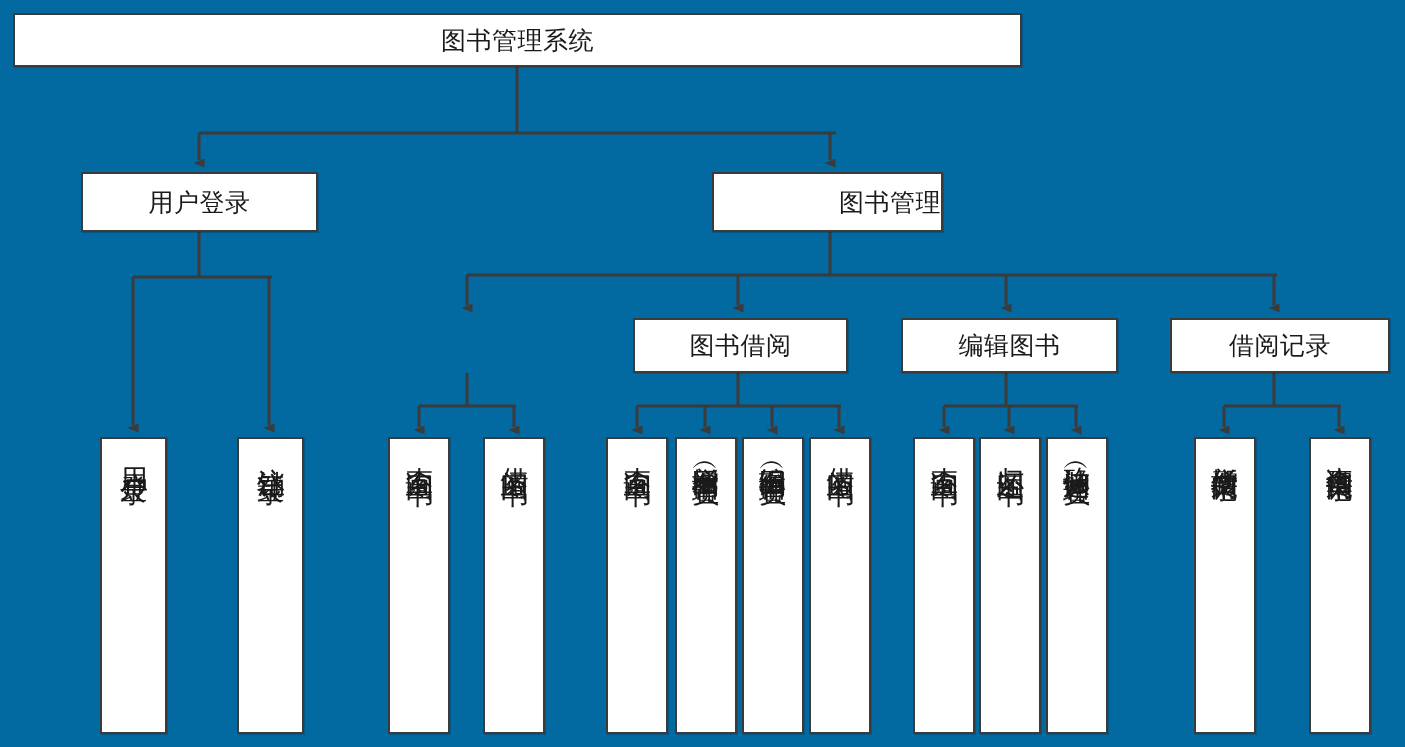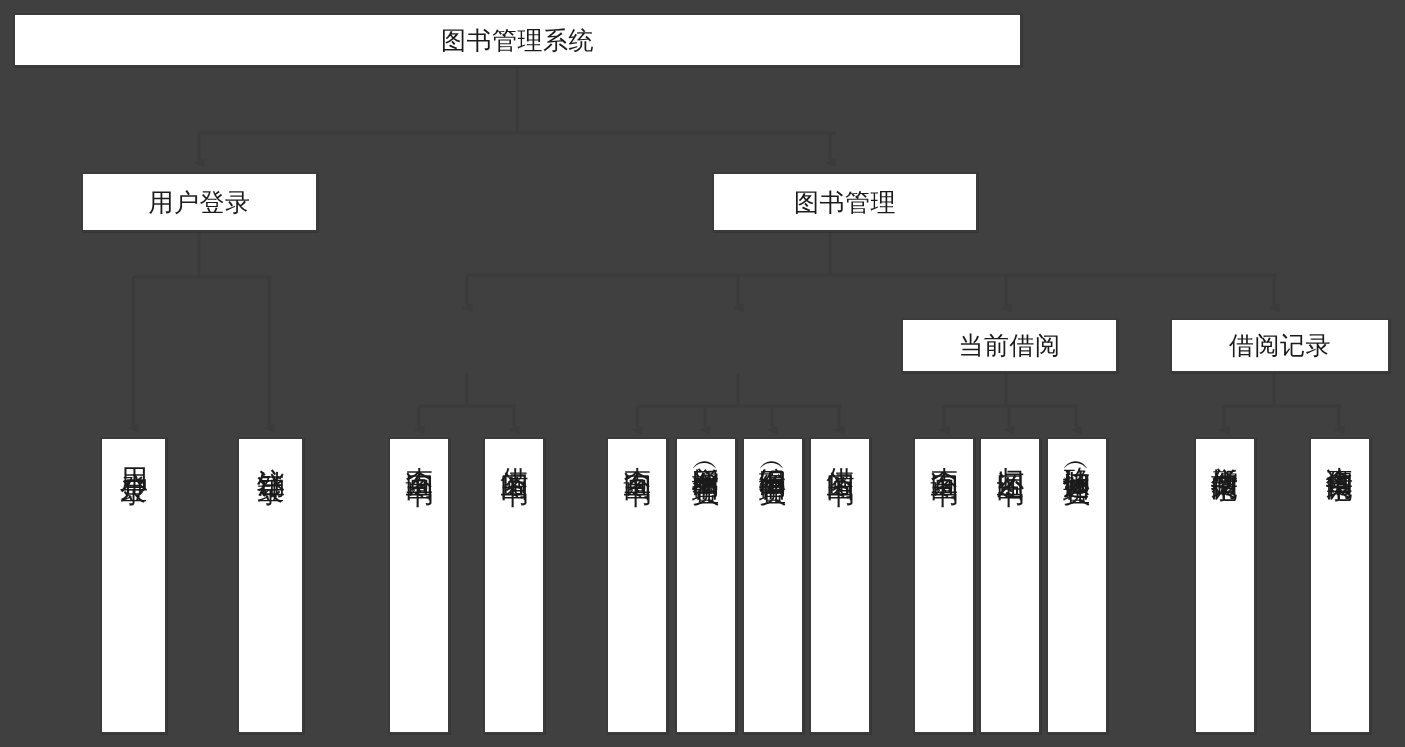--- a/index.html
+++ b/index.html
@@ -7,21 +7,21 @@
     padding: 0;
     background: #ffffff;
   }
   body {
     font-family: "DejaVu Sans", "Liberation Sans", sans-serif;
   }
   #diagram-root {
     position: relative;
     width: 1405px;
     height: 747px;
-    background: #404040;
+    background: #0369a1;
     overflow: hidden;
   }
   #edge-layer {
     position: absolute;
     left: 0;
     top: 0;
     width: 1405px;
     height: 747px;
     pointer-events: none;
   }
@@ -134,26 +134,29 @@
     </g>
   </svg>
 
   <div class="node root h" style="left:13px; top:13px; width:1009px; height:54px;">
     <span class="node-label">图书管理系统</span>
   </div>
 
   <div class="node h" style="left:81px; top:172px; width:237px; height:60px;">
     <span class="node-label">用户登录</span>
   </div>
-  <div class="node h" style="left:712px; top:172px; width:266px; height:60px;">
+  <div class="node h" style="left:712px; top:172px; width:231px; height:60px;justify-content:flex-end;">
     <span class="node-label">图书管理</span>
   </div>
 
+  <div class="node h" style="left:633px; top:318px; width:215px; height:55px;">
+    <span class="node-label">图书借阅</span>
+  </div>
   <div class="node h" style="left:901px; top:318px; width:217px; height:55px;">
-    <span class="node-label">当前借阅</span>
+    <span class="node-label">编辑图书</span>
   </div>
   <div class="node h" style="left:1170px; top:318px; width:220px; height:55px;font-family:Liberation Serif, serif;">
     <span class="node-label">借阅记录</span>
   </div>
 
   <div class="node v" style="left:100px; top:437px; width:67px; height:297px;">
     <span class="node-label">用户登录</span>
   </div>
   <div class="node v" style="left:237px; top:437px; width:67px; height:297px;">
     <span class="node-label">注销登录</span>

